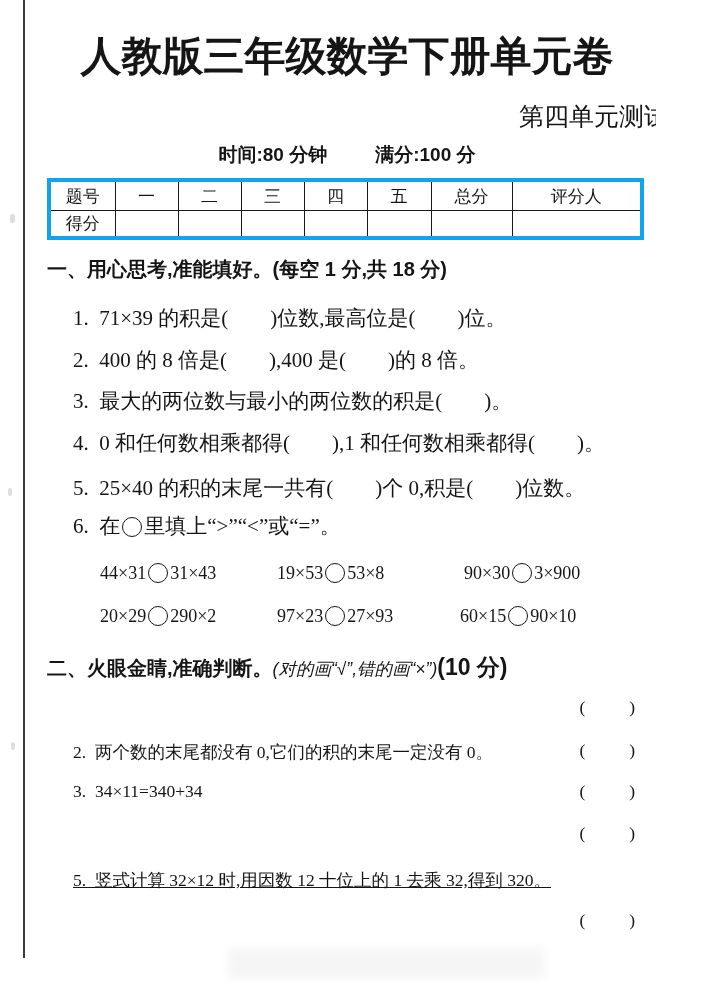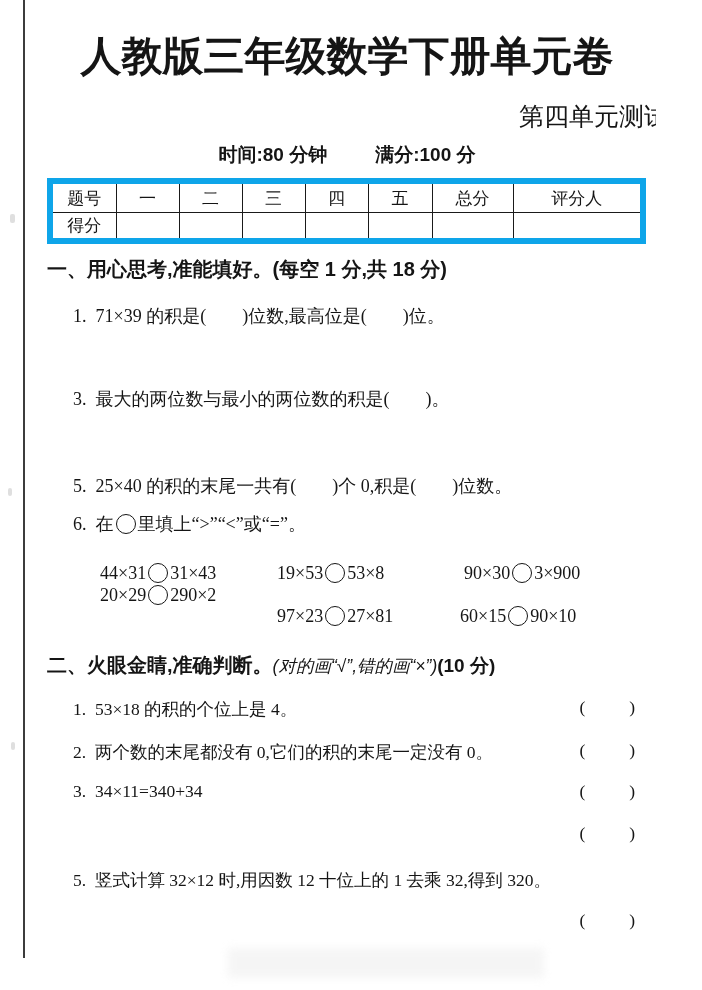--- a/index.html
+++ b/index.html
@@ -15,42 +15,42 @@
   .bottom-shadow{position:absolute;left:228px;top:948px;width:316px;height:30px;
     background:#d9d9d9;opacity:.25;filter:blur(4px);}
 
   .title{position:absolute;top:33px;left:0;width:694px;margin:0;text-align:center;
     font-family:"Liberation Sans","DejaVu Sans",sans-serif;font-weight:700;font-size:41px;line-height:1.15;}
   .subtitle{position:absolute;top:100px;left:0;width:694px;text-align:right;font-size:25px;}
   .info{position:absolute;top:142px;left:0;width:694px;display:flex;justify-content:center;gap:48px;
     font-family:"Liberation Sans","DejaVu Sans",sans-serif;font-weight:700;font-size:19px;}
 
   table.score{position:absolute;top:178px;left:47px;border-collapse:collapse;table-layout:fixed;
-    font-family:"Liberation Sans","DejaVu Sans",sans-serif;font-size:17px;border:6px solid #0ea5e9;}
+    font-family:"Liberation Sans","DejaVu Sans",sans-serif;font-size:17px;border:4px solid #0ea5e9;}
   table.score td{border:1px solid #1a1a1a;text-align:center;padding:0;vertical-align:middle;}
   table.score tr.hdr td{height:28px;}
   table.score tr.fill td{height:25px;}
 
   .sec-head{position:absolute;left:47px;white-space:pre;
     font-family:"Liberation Sans","DejaVu Sans",sans-serif;font-weight:700;font-size:20px;}
   .sec-head .note{font-family:Liberation Sans, sans-serif;font-weight:400;
     font-style:italic;font-size:17.5px;}
-  .sec-head .pts{font-size:19px;}
+  .sec-head .pts{font-size:23px;}
   .s1h{top:256px;}
   .s2h{top:652px;}
 
-  .q{position:absolute;left:73px;font-size:18px;white-space:pre;}
+  .q{position:absolute;left:73px;font-size:21px;white-space:pre;}
   .comp{position:absolute;font-size:18px;white-space:pre;}
   .circle{display:inline-block;width:18px;height:18px;border:1.6px solid #151515;border-radius:50%;
     vertical-align:-4px;margin:0 2px;background:#fff;}
   .circle.small{width:18px;height:18px;}
 
   .judge{position:absolute;left:73px;width:562px;font-size:17.5px;white-space:pre;}
   .judge .bracket{position:absolute;right:0;top:0;white-space:pre;}
-  .judge.wide{width:582px;}
+  .judge.wide{width:582px;text-decoration:underline;}
 </style>
 </head>
 <body>
 
 <div class="page">
 
   <div class="left-rule"></div>
   <div class="artifact a1"></div>
   <div class="artifact a2"></div>
   <div class="artifact a3"></div>
@@ -95,35 +95,37 @@
       <td></td>
       <td></td>
       <td></td>
     </tr>
   </tbody>
     </table>
 
   <div class="sec-head s1h">一、用心思考,准能填好。(每空 1 分,共 18 分)</div>
 
   <div class="q" style="top:304px">1.  71×39 的积是(        )位数,最高位是(        )位。</div>
+  <div class="q" style="top:346px">2.  400 的 8 倍是(        ),400 是(        )的 8 倍。</div>
   <div class="q" style="top:387px">3.  最大的两位数与最小的两位数的积是(        )。</div>
+  <div class="q" style="top:429px">4.  0 和任何数相乘都得(        ),1 和任何数相乘都得(        )。</div>
   <div class="q" style="top:474px">5.  25×40 的积的末尾一共有(        )个 0,积是(        )位数。</div>
 
   <div class="q" style="top:512px"><span>6.  在</span><span class="circle small"></span><span>里填上“&gt;”“&lt;”或“=”。</span></div>
 
   <div class="comp" style="left:100px;top:563px"><span>44×31</span><span class="circle"></span><span>31×43</span></div>
   <div class="comp" style="left:277px;top:563px"><span>19×53</span><span class="circle"></span><span>53×8</span></div>
   <div class="comp" style="left:464px;top:563px"><span>90×30</span><span class="circle"></span><span>3×900</span></div>
 
-  <div class="comp" style="left:100px;top:585px"><span>20×29</span><span class="circle"></span><span>290×2</span></div>
-  <div class="comp" style="left:277px;top:606px"><span>97×23</span><span class="circle"></span><span>27×81</span></div>
+  <div class="comp" style="left:100px;top:606px"><span>20×29</span><span class="circle"></span><span>290×2</span></div>
+  <div class="comp" style="left:277px;top:606px"><span>97×23</span><span class="circle"></span><span>27×93</span></div>
   <div class="comp" style="left:460px;top:606px"><span>60×15</span><span class="circle"></span><span>90×10</span></div>
 
   <div class="sec-head s2h"><span>二、火眼金睛,准确判断。</span><span class="note">(对的画“√”,错的画“×”)</span><span class="pts">(10 分)</span></div>
 
-  <div class="judge" style="top:697px"><span>1.  53×18 的积的个位上是 4。</span><span class="bracket">(          )</span></div>
+  <div class="judge" style="top:697px"><span class="bracket">(          )</span></div>
   <div class="judge" style="top:740px"><span>2.  两个数的末尾都没有 0,它们的积的末尾一定没有 0。</span><span class="bracket">(          )</span></div>
   <div class="judge" style="top:781px"><span>3.  34×11=340+34</span><span class="bracket">(          )</span></div>
   <div class="judge" style="top:823px"><span class="bracket">(          )</span></div>
   <div class="judge wide" style="top:868px"><span>5.  竖式计算 32×12 时,用因数 12 十位上的 1 去乘 32,得到 320。</span></div>
   <div class="judge" style="top:910px"><span class="bracket">(          )</span></div>
 
 </div>
 
 </body></html>

